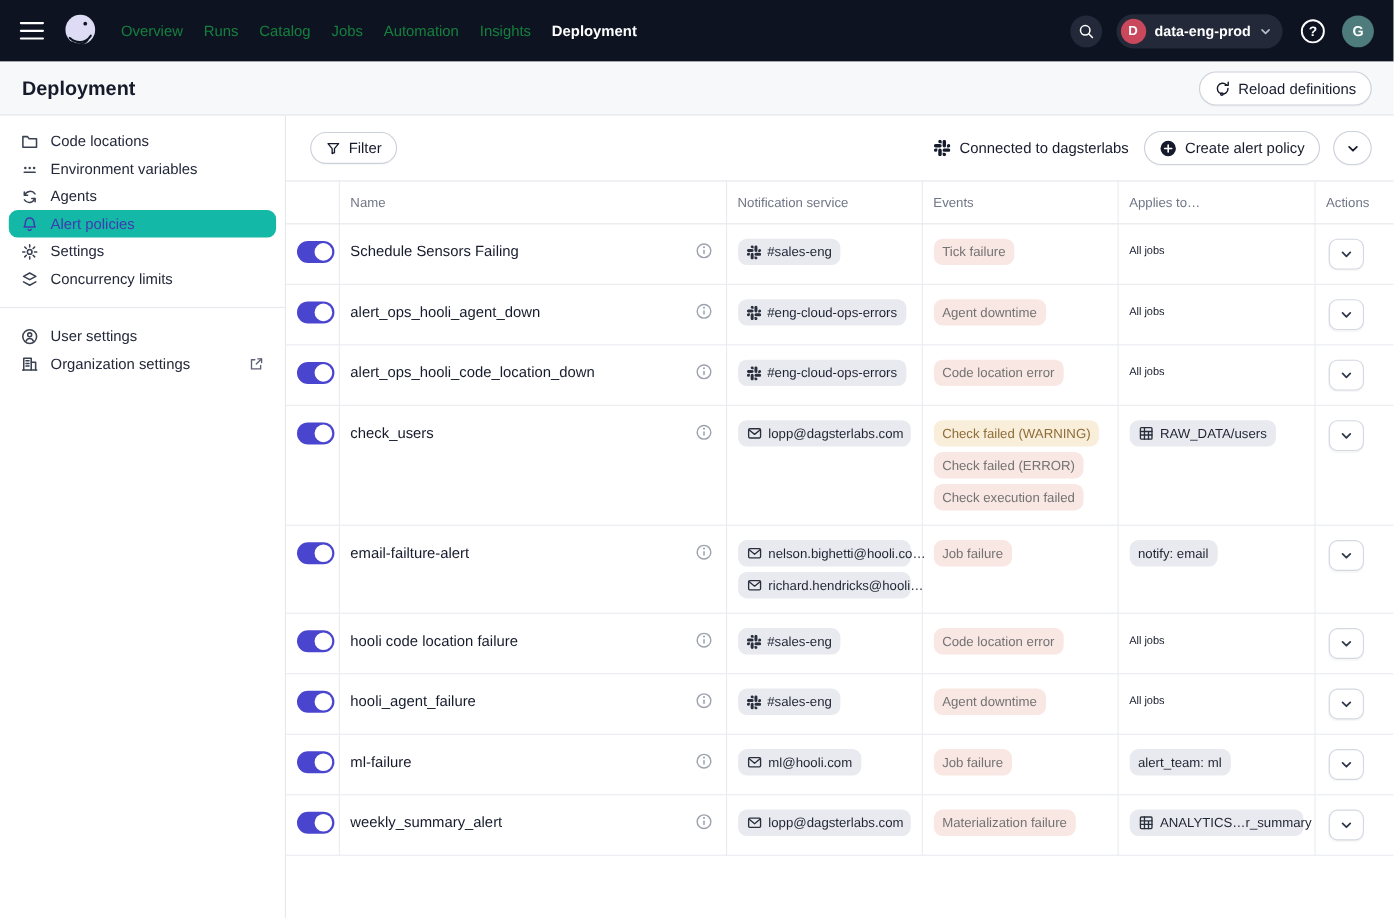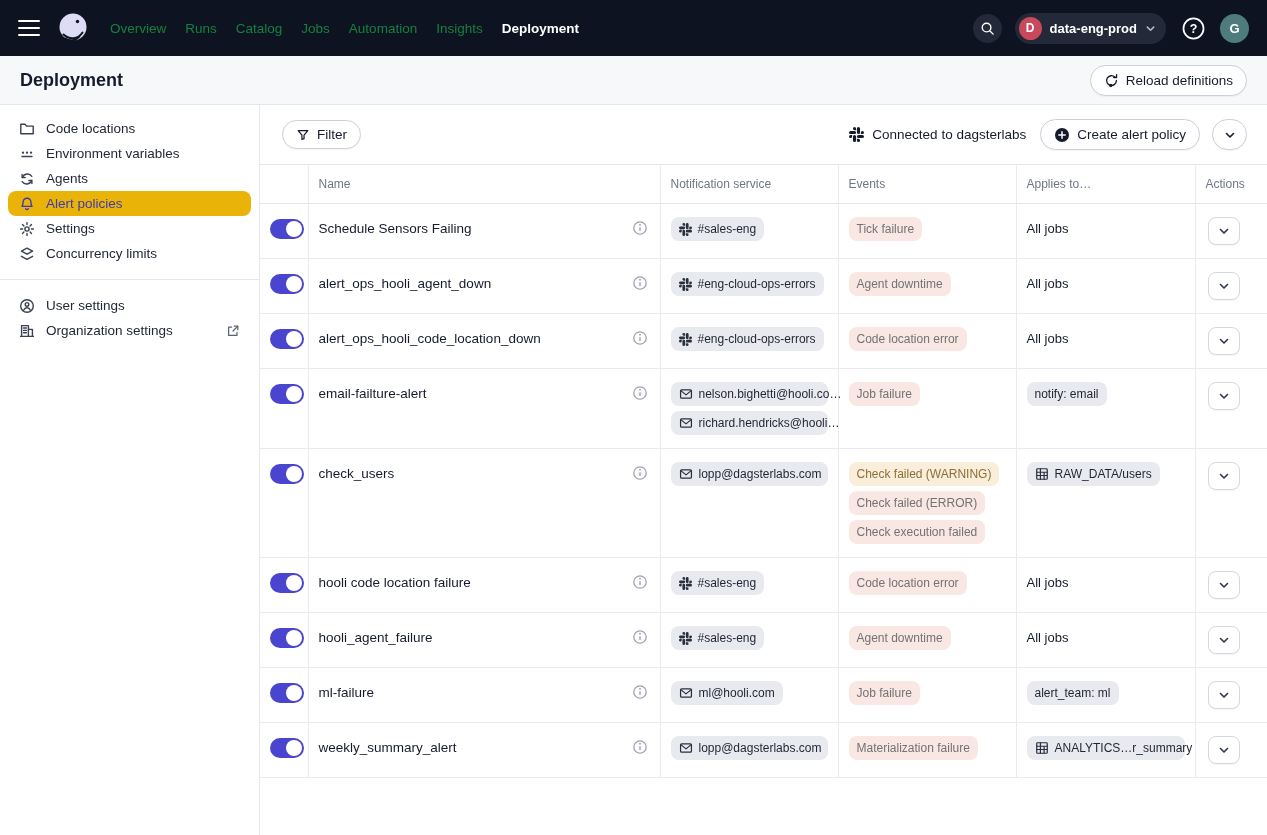--- a/index.html
+++ b/index.html
@@ -31,21 +31,21 @@
     border-radius:16px; background:#fff; font-size:13.5px; color:#161B2C; cursor:pointer;
     box-shadow:0 1px 1px rgba(20,24,40,.04); white-space:nowrap; font-family:inherit; }
   .btn svg { flex:none; }
   .btn.icon-only { width:35px; padding:0; justify-content:center; }
 
   
   .layout { display:flex; height:730px; }
   .sidebar { width:260px; border-right:1px solid #E6E8ED; padding-top:11px; flex:none; }
   .side-item { height:25px; margin:0 8px; padding:0 11px; display:flex; align-items:center; gap:11px;
     border-radius:8px; font-size:13.5px; color:#232839; cursor:pointer; }
-  .side-item.active { background:#eab308; color:#3F3BB0; }
+  .side-item.active { background:#14b8a6; color:#3F3BB0; }
   .side-ic { width:16px; height:16px; display:flex; align-items:center; justify-content:center; color:#3A4150; }
   .side-item.active .side-ic { color:#3F3BB0; }
   .side-divider { border-top:1px solid #E6E8ED; margin:13px 0; }
   .ext-ic { margin-left:auto; color:#5A6172; display:flex; }
 
   .main { flex:1; display:flex; flex-direction:column; }
   .toolbar { height:59px; display:flex; align-items:center; justify-content:space-between; padding:0 20px 0 22px; flex:none; }
   .toolbar-right { display:flex; align-items:center; gap:12px; }
   .connected { display:flex; align-items:center; gap:8px; font-size:13.5px; color:#161B2C; margin-right:2px; }
 
@@ -65,21 +65,21 @@
   .toggle .knob { position:absolute; top:2px; right:2px; width:16px; height:16px; border-radius:50%; background:#fff; }
 
   .chips { display:flex; flex-direction:column; gap:5px; align-items:flex-start; }
   .chip { display:inline-flex; align-items:center; gap:6px; height:24px; padding:0 8px; border-radius:8px;
     background:#E9EAEF; font-size:12px; color:#1F2433; white-space:nowrap; max-width:100%; }
   .chip .cic { display:flex; color:#2A2F3E; flex:none; }
   .event-chip { display:inline-flex; align-items:center; height:24px; padding:0 8px; border-radius:8px;
     font-size:12px; white-space:nowrap; }
   .event-chip.error { background:#F9E7E3; color:#737373; }
   .event-chip.warning { background:#F8EEDA; color:#8F6D38; }
-  .applies-text { font-size:13px; color:#161B2C; line-height:24px; }
+  .applies-text { font-size:10px; color:#161B2C; line-height:24px; }
 
   .row-action { width:32px; height:28px; border-radius:8px; border:1px solid #D4D8E0; background:#fff;
     display:flex; align-items:center; justify-content:center; cursor:pointer; color:#30374A;
     box-shadow:0 1px 1px rgba(20,24,40,.04); }
 </style>
 </head>
 <body>
 
 <div class="topnav">
   <div class="hamburger">
@@ -412,74 +412,20 @@
             </td>
           </tr>
           <tr>
             <td class="toggle-cell">
               <div class="toggle">
                 <span class="knob"></span>
               </div>
             </td>
             <td class="name-cell-td">
               <div class="name-cell">
-                <span class="policy-name">email-failture-alert</span>
-                <span class="info-ic"><svg width="16" height="16" viewBox="0 0 16 16">
-                    <circle cx="8" cy="8" r="6.2" fill="none" stroke="currentColor" stroke-width="1.3"></circle>
-                    <rect x="7.3" y="7" width="1.4" height="4.2" rx="0.7" fill="currentColor"></rect>
-                    <circle cx="8" cy="4.7" r="0.95" fill="currentColor"></circle>
-                  </svg></span>
-              </div>
-            </td>
-            <td>
-              <div class="chips">
-                <span class="chip">
-                  <span class="cic">
-                    <svg width="14" height="14" viewBox="0 0 16 16">
-                      <rect fill="none" stroke="currentColor" stroke-width="1.4" stroke-linecap="round" stroke-linejoin="round" x="1.8" y="3.2" width="12.4" height="9.6" rx="1.2"></rect>
-                      <path fill="none" stroke="currentColor" stroke-width="1.4" stroke-linecap="round" stroke-linejoin="round" d="M2.4 4.4L8 9l5.6-4.6"></path>
-                    </svg>
-                  </span>
-                  <span>nelson.bighetti@hooli.co…</span>
-                </span>
-                <span class="chip">
-                  <span class="cic">
-                    <svg width="14" height="14" viewBox="0 0 16 16">
-                      <rect fill="none" stroke="currentColor" stroke-width="1.4" stroke-linecap="round" stroke-linejoin="round" x="1.8" y="3.2" width="12.4" height="9.6" rx="1.2"></rect>
-                      <path fill="none" stroke="currentColor" stroke-width="1.4" stroke-linecap="round" stroke-linejoin="round" d="M2.4 4.4L8 9l5.6-4.6"></path>
-                    </svg>
-                  </span>
-                  <span>richard.hendricks@hooli…</span>
-                </span>
-              </div>
-            </td>
-            <td>
-              <div class="chips">
-                <span class="event-chip error">Job failure</span>
-              </div>
-            </td>
-            <td><span class="chip">
-                <span>notify: email</span>
-              </span></td>
-            <td style="padding-left: 12px;">
-              <button class="row-action">
-                <svg width="12" height="12" viewBox="0 0 12 12">
-                  <path d="M2.5 4.5L6 8l3.5-3.5" stroke="currentColor" stroke-width="1.6" fill="none" stroke-linecap="round" stroke-linejoin="round"></path>
-                </svg>
-              </button>
-            </td>
-          </tr>
-          <tr>
-            <td class="toggle-cell">
-              <div class="toggle">
-                <span class="knob"></span>
-              </div>
-            </td>
-            <td class="name-cell-td">
-              <div class="name-cell">
                 <span class="policy-name">check_users</span>
                 <span class="info-ic"><svg width="16" height="16" viewBox="0 0 16 16">
                     <circle cx="8" cy="8" r="6.2" fill="none" stroke="currentColor" stroke-width="1.3"></circle>
                     <rect x="7.3" y="7" width="1.4" height="4.2" rx="0.7" fill="currentColor"></rect>
                     <circle cx="8" cy="4.7" r="0.95" fill="currentColor"></circle>
                   </svg></span>
               </div>
             </td>
             <td>
               <div class="chips">
@@ -519,20 +465,74 @@
             </td>
           </tr>
           <tr>
             <td class="toggle-cell">
               <div class="toggle">
                 <span class="knob"></span>
               </div>
             </td>
             <td class="name-cell-td">
               <div class="name-cell">
+                <span class="policy-name">email-failture-alert</span>
+                <span class="info-ic"><svg width="16" height="16" viewBox="0 0 16 16">
+                    <circle cx="8" cy="8" r="6.2" fill="none" stroke="currentColor" stroke-width="1.3"></circle>
+                    <rect x="7.3" y="7" width="1.4" height="4.2" rx="0.7" fill="currentColor"></rect>
+                    <circle cx="8" cy="4.7" r="0.95" fill="currentColor"></circle>
+                  </svg></span>
+              </div>
+            </td>
+            <td>
+              <div class="chips">
+                <span class="chip">
+                  <span class="cic">
+                    <svg width="14" height="14" viewBox="0 0 16 16">
+                      <rect fill="none" stroke="currentColor" stroke-width="1.4" stroke-linecap="round" stroke-linejoin="round" x="1.8" y="3.2" width="12.4" height="9.6" rx="1.2"></rect>
+                      <path fill="none" stroke="currentColor" stroke-width="1.4" stroke-linecap="round" stroke-linejoin="round" d="M2.4 4.4L8 9l5.6-4.6"></path>
+                    </svg>
+                  </span>
+                  <span>nelson.bighetti@hooli.co…</span>
+                </span>
+                <span class="chip">
+                  <span class="cic">
+                    <svg width="14" height="14" viewBox="0 0 16 16">
+                      <rect fill="none" stroke="currentColor" stroke-width="1.4" stroke-linecap="round" stroke-linejoin="round" x="1.8" y="3.2" width="12.4" height="9.6" rx="1.2"></rect>
+                      <path fill="none" stroke="currentColor" stroke-width="1.4" stroke-linecap="round" stroke-linejoin="round" d="M2.4 4.4L8 9l5.6-4.6"></path>
+                    </svg>
+                  </span>
+                  <span>richard.hendricks@hooli…</span>
+                </span>
+              </div>
+            </td>
+            <td>
+              <div class="chips">
+                <span class="event-chip error">Job failure</span>
+              </div>
+            </td>
+            <td><span class="chip">
+                <span>notify: email</span>
+              </span></td>
+            <td style="padding-left: 12px;">
+              <button class="row-action">
+                <svg width="12" height="12" viewBox="0 0 12 12">
+                  <path d="M2.5 4.5L6 8l3.5-3.5" stroke="currentColor" stroke-width="1.6" fill="none" stroke-linecap="round" stroke-linejoin="round"></path>
+                </svg>
+              </button>
+            </td>
+          </tr>
+          <tr>
+            <td class="toggle-cell">
+              <div class="toggle">
+                <span class="knob"></span>
+              </div>
+            </td>
+            <td class="name-cell-td">
+              <div class="name-cell">
                 <span class="policy-name">hooli code location failure</span>
                 <span class="info-ic"><svg width="16" height="16" viewBox="0 0 16 16">
                     <circle cx="8" cy="8" r="6.2" fill="none" stroke="currentColor" stroke-width="1.3"></circle>
                     <rect x="7.3" y="7" width="1.4" height="4.2" rx="0.7" fill="currentColor"></rect>
                     <circle cx="8" cy="4.7" r="0.95" fill="currentColor"></circle>
                   </svg></span>
               </div>
             </td>
             <td>
               <div class="chips">

